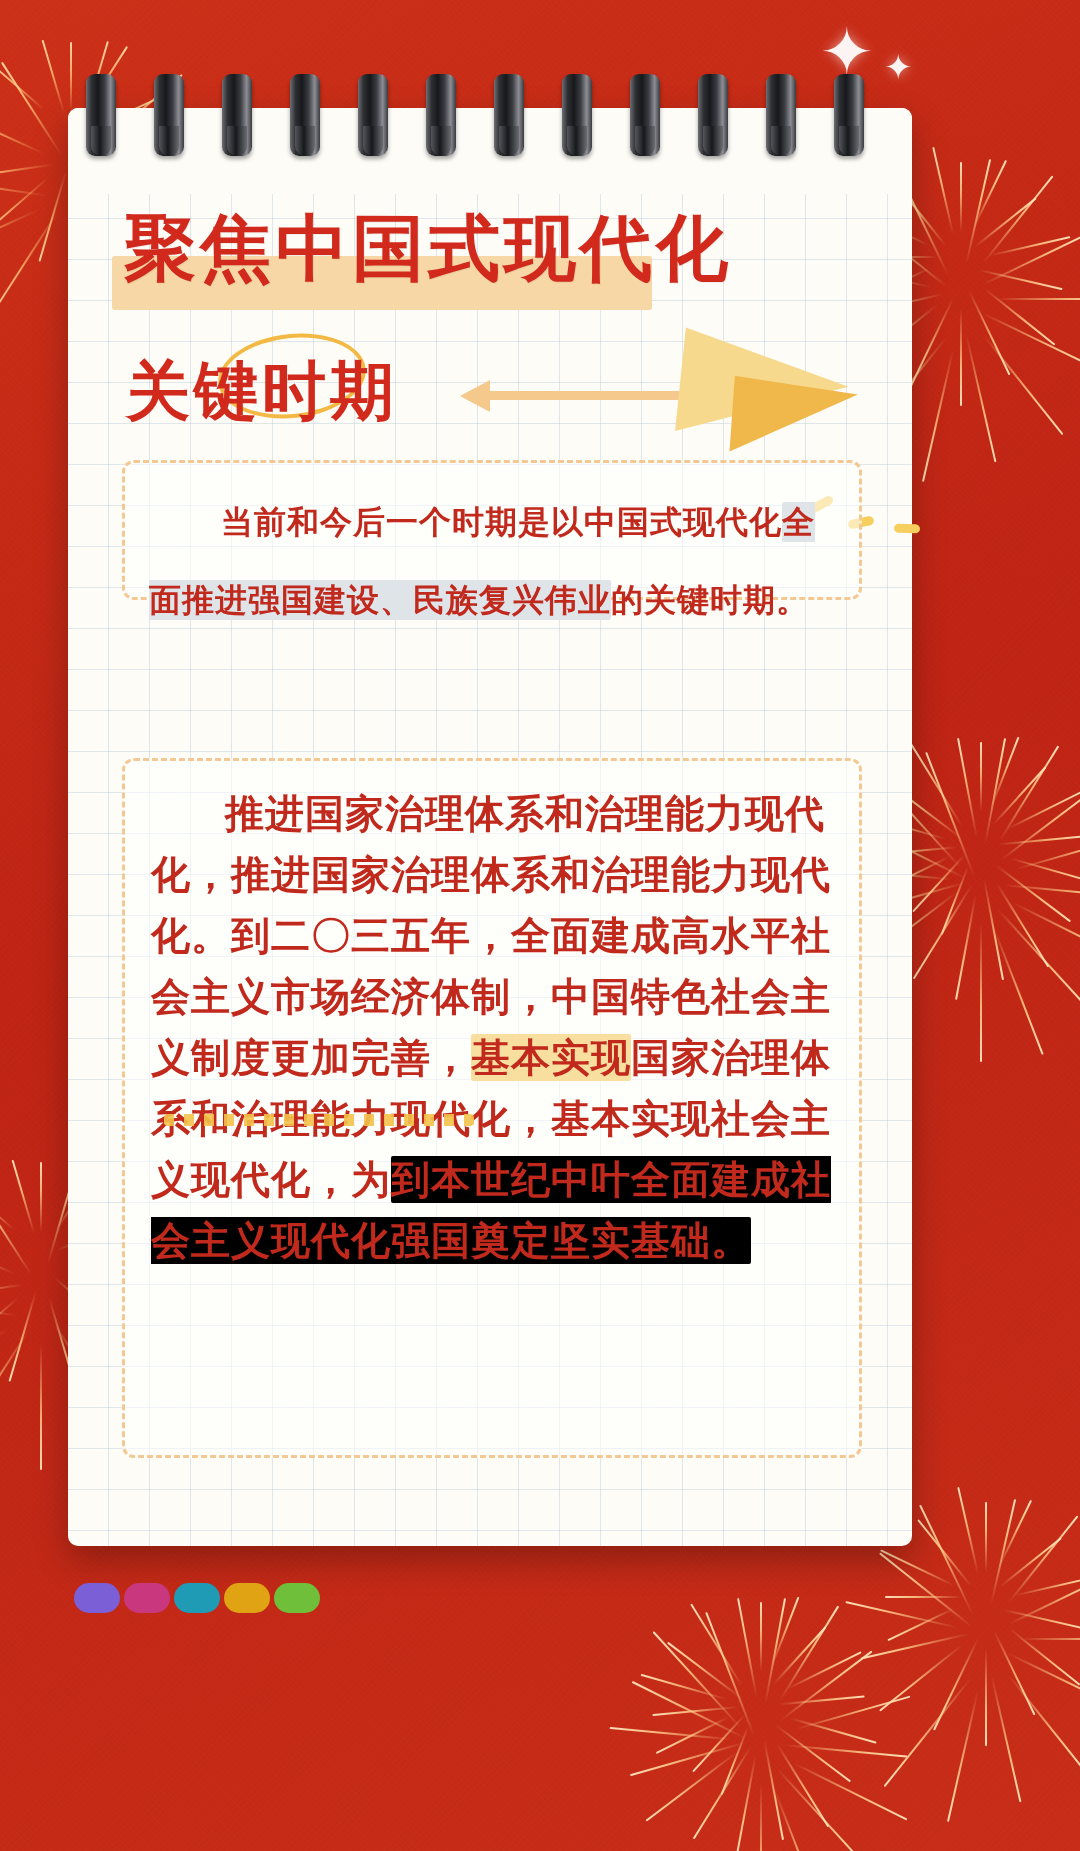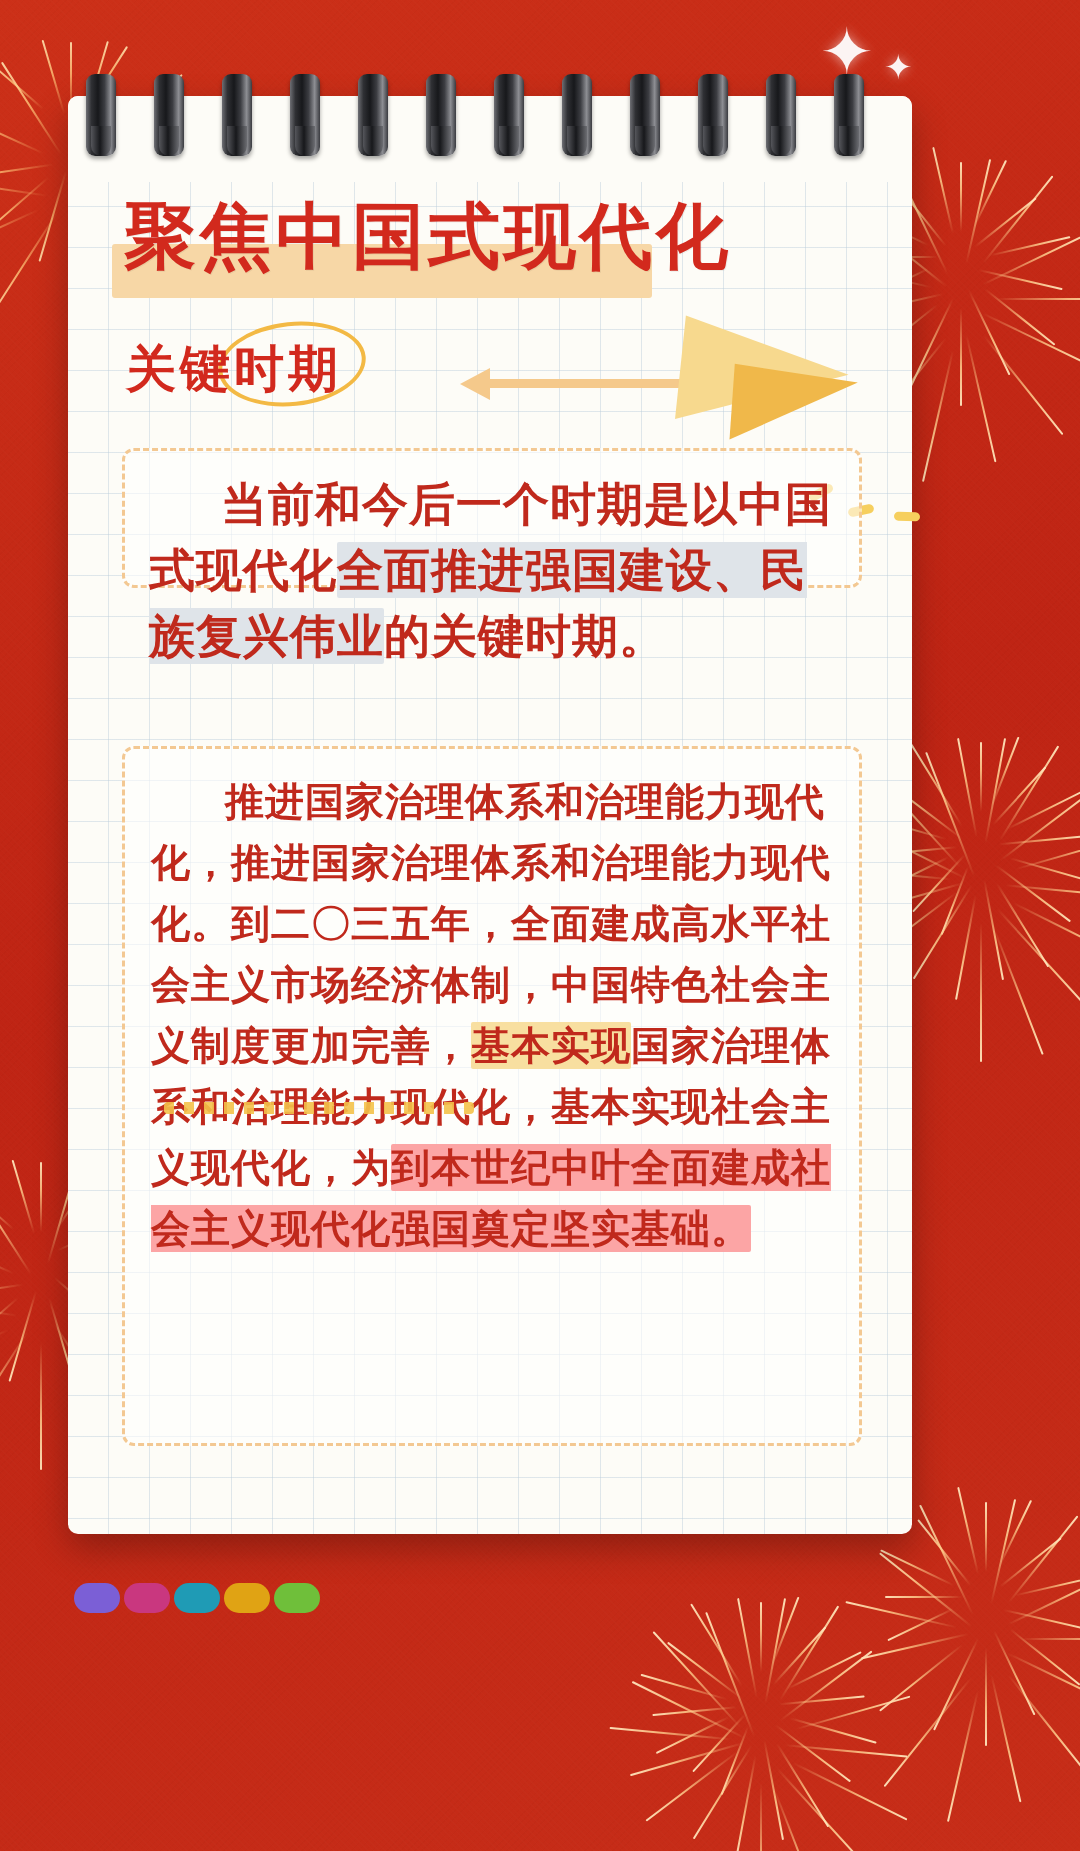--- a/index.html
+++ b/index.html
@@ -32,21 +32,21 @@
     transform-origin:50% 100%;
     border-radius:2px;
   }
   .fw.dense span{background:linear-gradient(to top, rgba(255,170,90,0) 0%, rgba(255,196,120,.8) 55%, rgba(255,226,175,.9) 100%);}
   .sparkle{
     position:absolute;color:#ffffff;opacity:.95;line-height:1;
     text-shadow:0 0 12px rgba(255,255,255,.6);
   }
   
   .notebook{
-    position:absolute;left:68px;top:96px;width:844px;height:1438px;
+    position:absolute;left:68px;top:108px;width:844px;height:1438px;
     background:#fdfcf7;
     border-radius:10px;
     box-shadow:0 14px 34px rgba(0,0,0,.28);
   }
   .paper-grid{
     position:absolute;inset:0;border-radius:10px;overflow:hidden;
     background-image:
       linear-gradient(rgba(186,205,218,.45) 1px, transparent 1px),
       linear-gradient(90deg, rgba(186,205,218,.45) 1px, transparent 1px);
     background-size:41px 41px;
@@ -82,21 +82,21 @@
     font-family:"DejaVu Sans","Liberation Sans",sans-serif;
     text-shadow:1px 1px 0 rgba(0,0,0,.06);
   }
   .sec1{position:absolute;left:58px;top:240px;}
   .sec1 .circle-mark{
     position:absolute;left:92px;top:-14px;width:140px;height:76px;
     border:4px solid #f3b944;border-radius:50%;
     transform:rotate(-6deg);
   }
   .sec1 .label{
-    position:relative;font-size:50px;font-weight:bold;color:#d2291d;letter-spacing:4px;
+    position:relative;font-size:64px;font-weight:bold;color:#d2291d;letter-spacing:4px;
     font-family:"DejaVu Sans","Liberation Sans",sans-serif;
   }
   .arrow{position:absolute;left:370px;top:265px;width:260px;height:44px;}
   .arrow .shaft{position:absolute;left:44px;top:18px;width:206px;height:9px;background:#f5c98b;border-radius:5px;}
   .arrow .head{
     position:absolute;left:22px;top:7px;width:0;height:0;
     border-top:16px solid transparent;border-bottom:16px solid transparent;border-right:30px solid #f5c98b;
   }
   .plane{position:absolute;left:612px;top:228px;width:210px;height:150px;}
   .plane .p1{
@@ -117,40 +117,40 @@
     border:3px dashed #f3c892;border-radius:12px;
     background:rgba(255,255,255,.55);
     box-sizing:border-box;
   }
   .para{
     font-family:"DejaVu Sans","Liberation Sans",sans-serif;
     color:#c0291c;font-weight:bold;
     letter-spacing:1px;
   }
   .box1{left:54px;top:352px;width:740px;height:140px;padding:20px 24px;}
-  .box1 .para{font-size:46px;line-height:66px;text-indent:72px;}
+  .box1 .para{font-size:32px;line-height:78px;text-indent:72px;}
   .sec2{position:absolute;left:58px;top:552px;width:760px;}
   .sec2 .hl{
     position:absolute;left:468px;top:30px;width:250px;height:40px;background:#cfe4f5;border-radius:3px;
   }
   .sec2 .ring1,.sec2 .ring2{
     position:absolute;width:74px;height:58px;border:4px solid #f2a0b8;border-radius:50%;
   }
   .sec2 .ring1{left:520px;top:-4px;transform:rotate(-8deg);}
   .sec2 .ring2{left:588px;top:-2px;transform:rotate(6deg);}
   .sec2 .label{
     position:relative;font-size:50px;font-weight:bold;color:#c0291c;letter-spacing:2px;
     font-family:"DejaVu Sans","Liberation Sans",sans-serif;
   }
   .box2{left:54px;top:650px;width:740px;height:700px;padding:22px 26px;}
   .box2 .para{font-size:39px;line-height:61px;text-indent:74px;}
   
   .mark-gray{background:#dfe4e9;border-radius:2px;padding:1px 0;}
   .mark-yellow{background:#f8dfa0;border-radius:2px;padding:1px 0;}
-  .mark-orange{background:#fca5a5;border-radius:2px;padding:1px 0;}
+  .mark-orange{background:#000000;border-radius:2px;padding:1px 0;}
   .underline-wave{
     position:absolute;left:96px;top:1006px;width:310px;height:12px;
     background:repeating-linear-gradient(90deg,#f4c24a 0 10px, transparent 10px 20px);
     opacity:.9;border-radius:4px;
   }
   
   .dots{position:absolute;left:74px;top:1583px;width:260px;height:36px;}
   .dot{position:absolute;top:0;width:46px;height:30px;border-radius:16px;}
 </style>
 </head>

